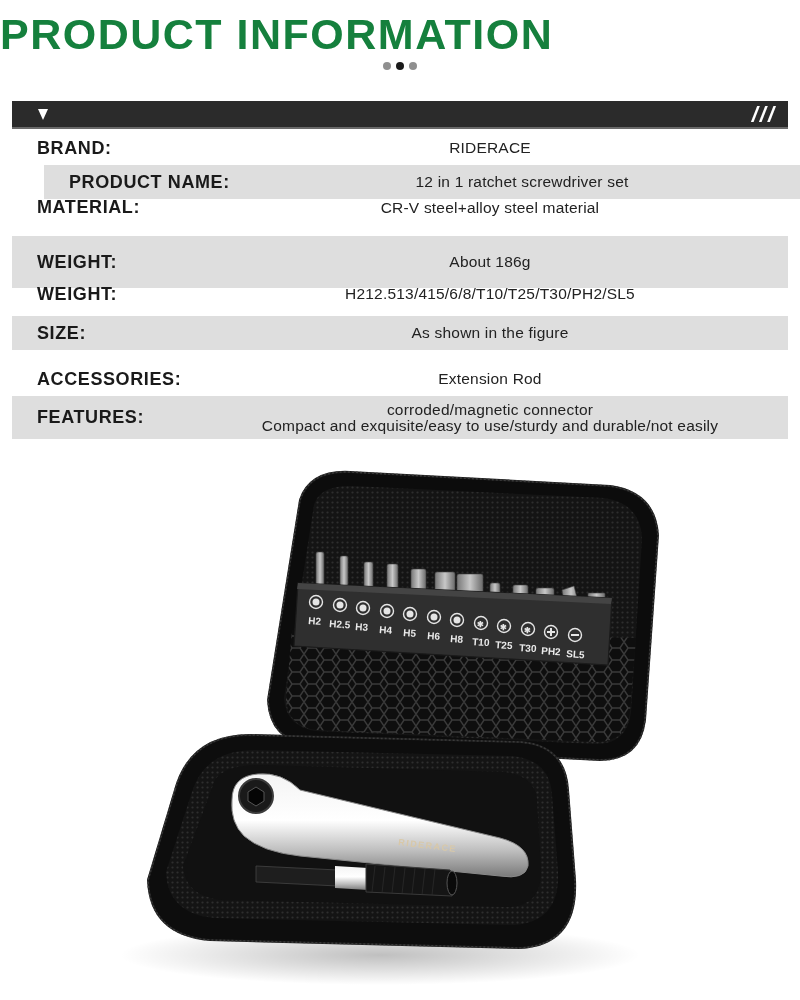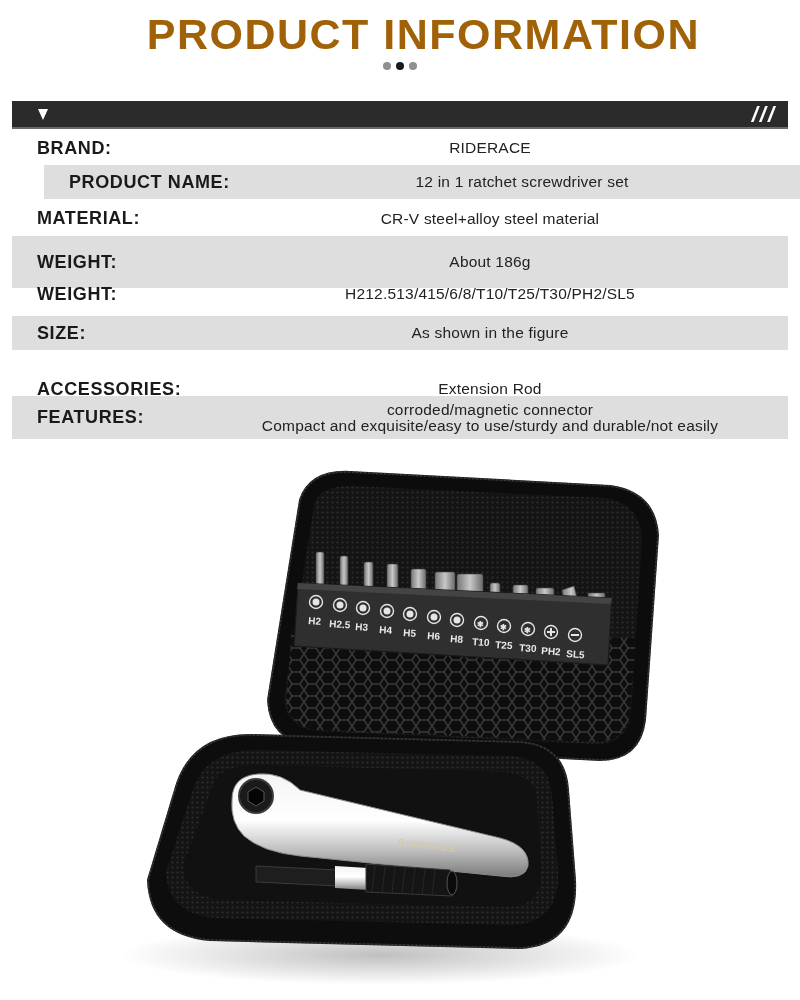--- a/index.html
+++ b/index.html
@@ -1,22 +1,22 @@
 <!DOCTYPE html>
 <html><head>
   <meta charset="utf-8">
   <style>
     * { margin: 0; padding: 0; box-sizing: border-box; }
     html, body { width: 800px; height: 1000px; background: #ffffff; overflow: hidden; }
     body { font-family: "Liberation Sans", sans-serif; color: #1e1e1e; position: relative; }
 
     .title {
       position: absolute; left: 0; top: 10px; width: 700px;
-      text-align: right; font-size: 43px; font-weight: bold; letter-spacing: 1.5px;
-      color: #a16207; line-height: 48px;
+      text-align: left; font-size: 43px; font-weight: bold; letter-spacing: 1.5px;
+      color: #15803d; line-height: 48px;
     }
     .dots { position: absolute; top: 62px; left: 0; width: 800px; display: flex; justify-content: center; gap: 5px; }
     .dot { width: 8px; height: 8px; border-radius: 50%; background: #8f8f8f; }
     .dot.active { background: #1a1a1a; }
 
     .header-bar {
       position: absolute; left: 12px; top: 101px; width: 776px; height: 28px;
       background: #2b2b2b; border-bottom: 2px solid #6a6a6a;
     }
     .header-bar .arrow {
@@ -59,37 +59,37 @@
 </div>
 
 <div class="row" style="top:131px;height:34px;">
   <span class="label">BRAND:</span>
   <span class="value">RIDERACE</span>
 </div>
 <div class="row gray" style="top:165px;height:34px;margin-left:32px;">
   <span class="label">PRODUCT NAME:</span>
   <span class="value">12 in 1 ratchet screwdriver set</span>
 </div>
-<div class="row" style="top:201px;height:35px;">
+<div class="row" style="top:190px;height:35px;">
   <span class="label">MATERIAL:</span>
   <span class="value">CR-V steel+alloy steel material</span>
 </div>
 <div class="row gray" style="top:236px;height:52px;">
   <span class="label">WEIGHT:</span>
   <span class="value">About 186g</span>
 </div>
 <div class="row" style="top:274px;height:40px;">
   <span class="label">WEIGHT:</span>
   <span class="value">H212.513/415/6/8/T10/T25/T30/PH2/SL5</span>
 </div>
 <div class="row gray" style="top:316px;height:34px;padding-left:28px;">
   <span class="label">SIZE:</span>
   <span class="value">As shown in the figure</span>
 </div>
-<div class="row" style="top:372px;height:34px;">
+<div class="row" style="top:362px;height:34px;">
   <span class="label">ACCESSORIES:</span>
   <span class="value">Extension Rod</span>
 </div>
 <div class="row gray" style="top:396px;height:43px;padding-left:7px;">
   <span class="label">FEATURES:</span>
   <span class="value">
     <span style="display:block">corroded/magnetic connector</span>
     <span style="display:block">Compact and exquisite/easy to use/sturdy and durable/not easily</span>
   </span>
 </div>

